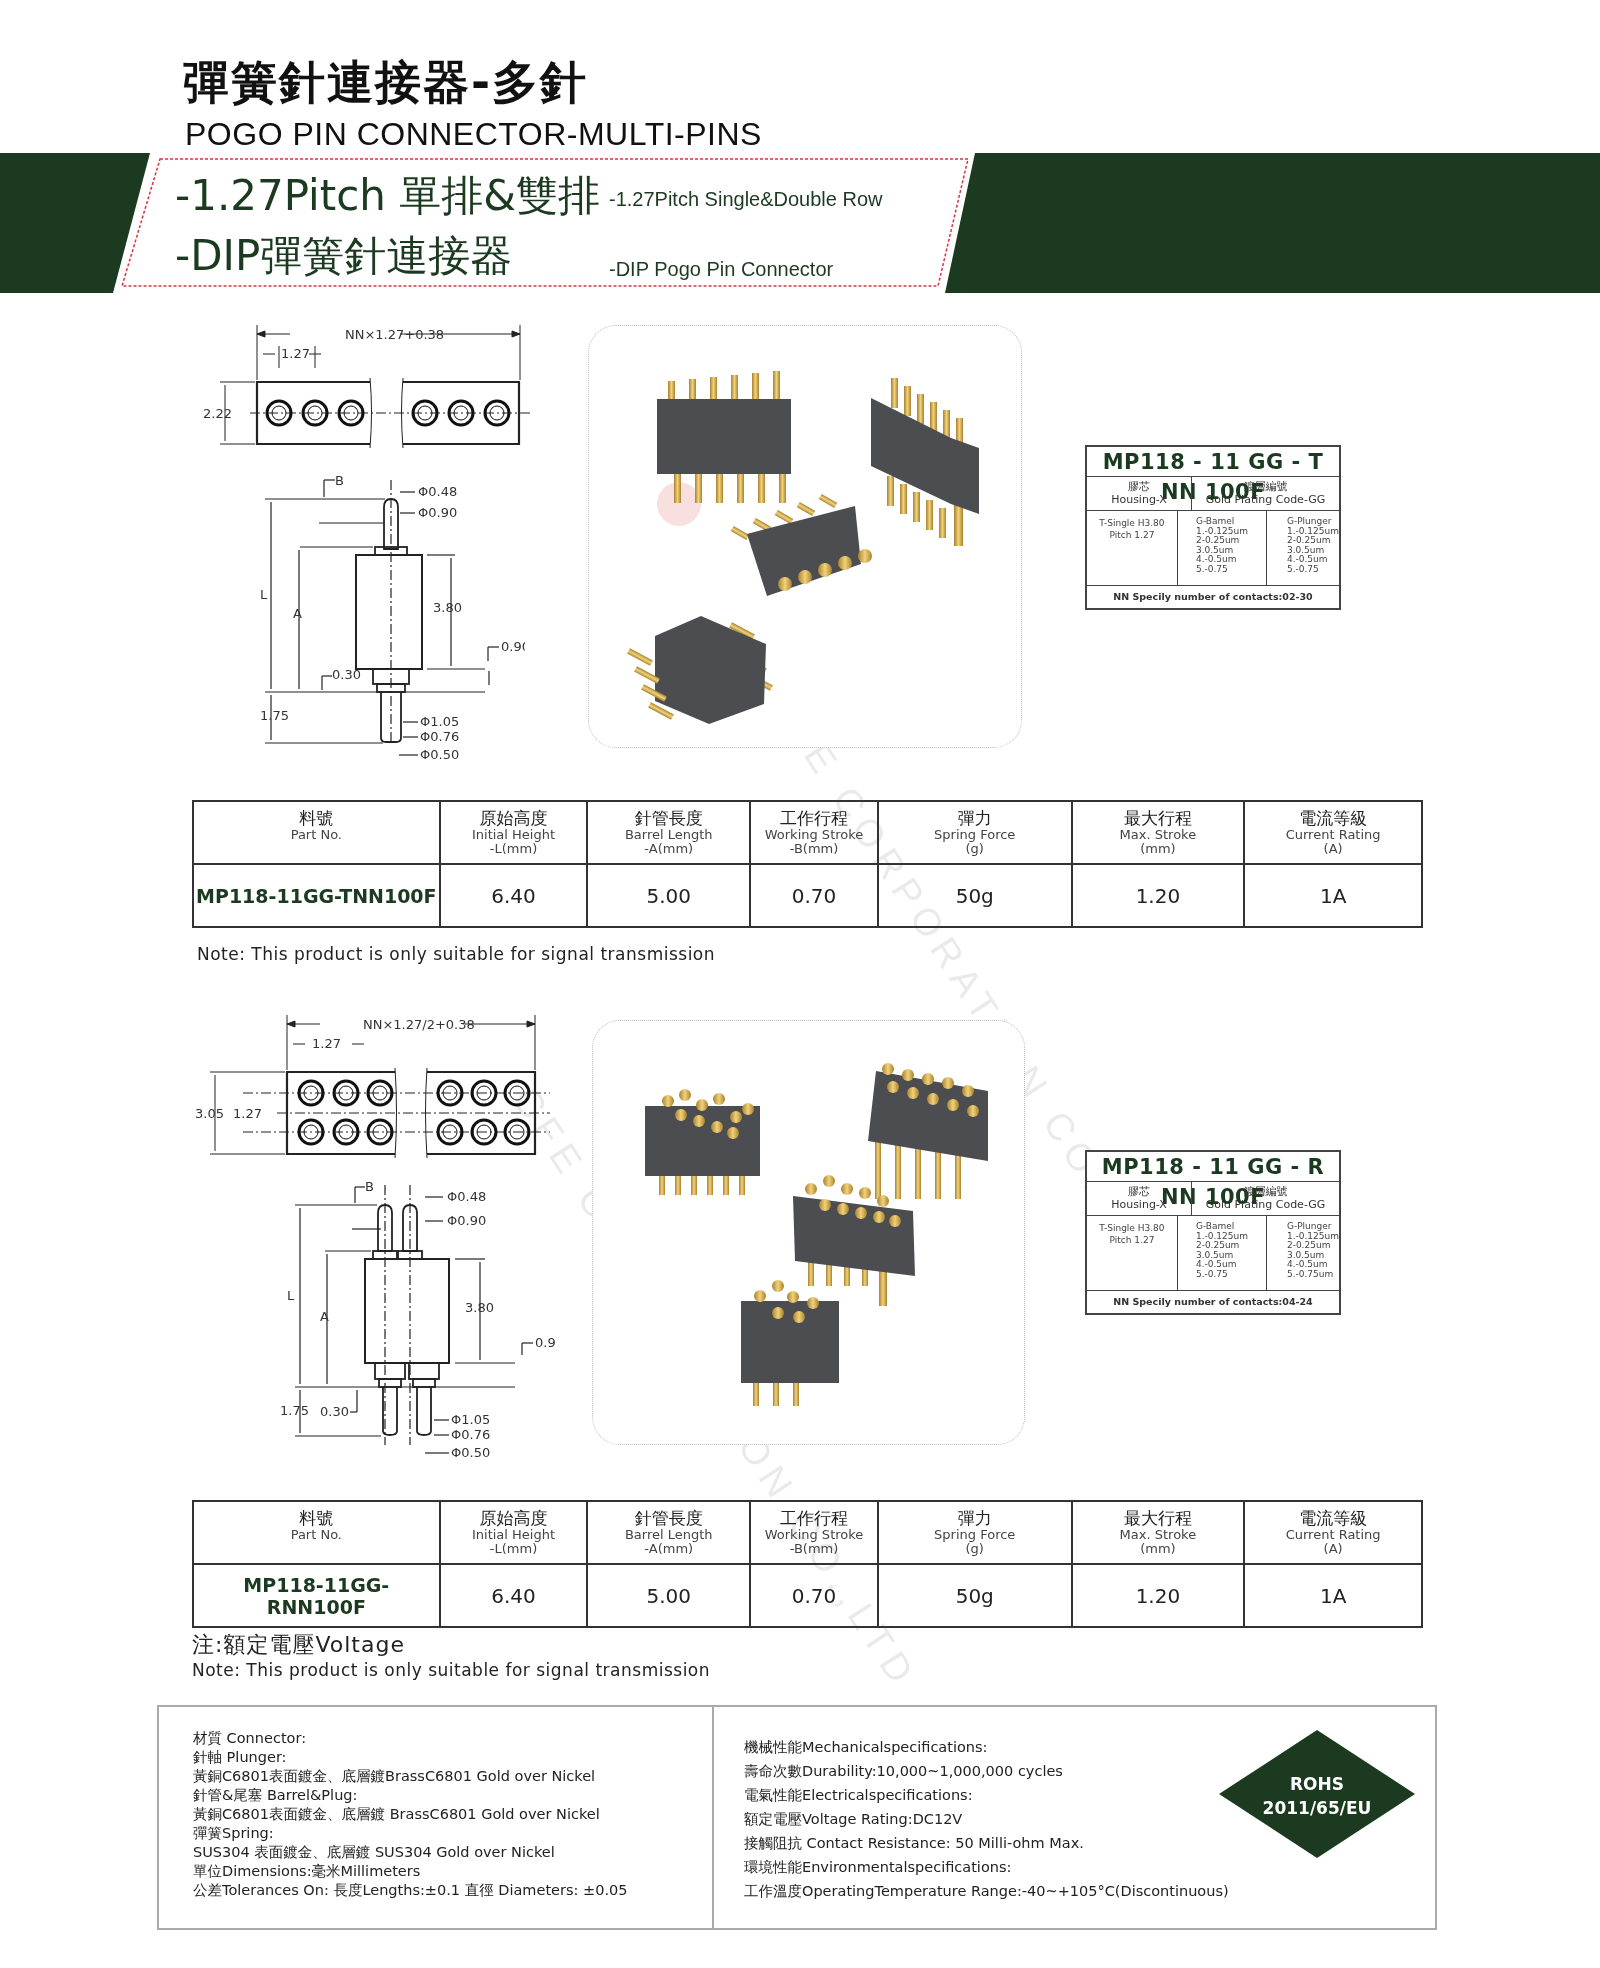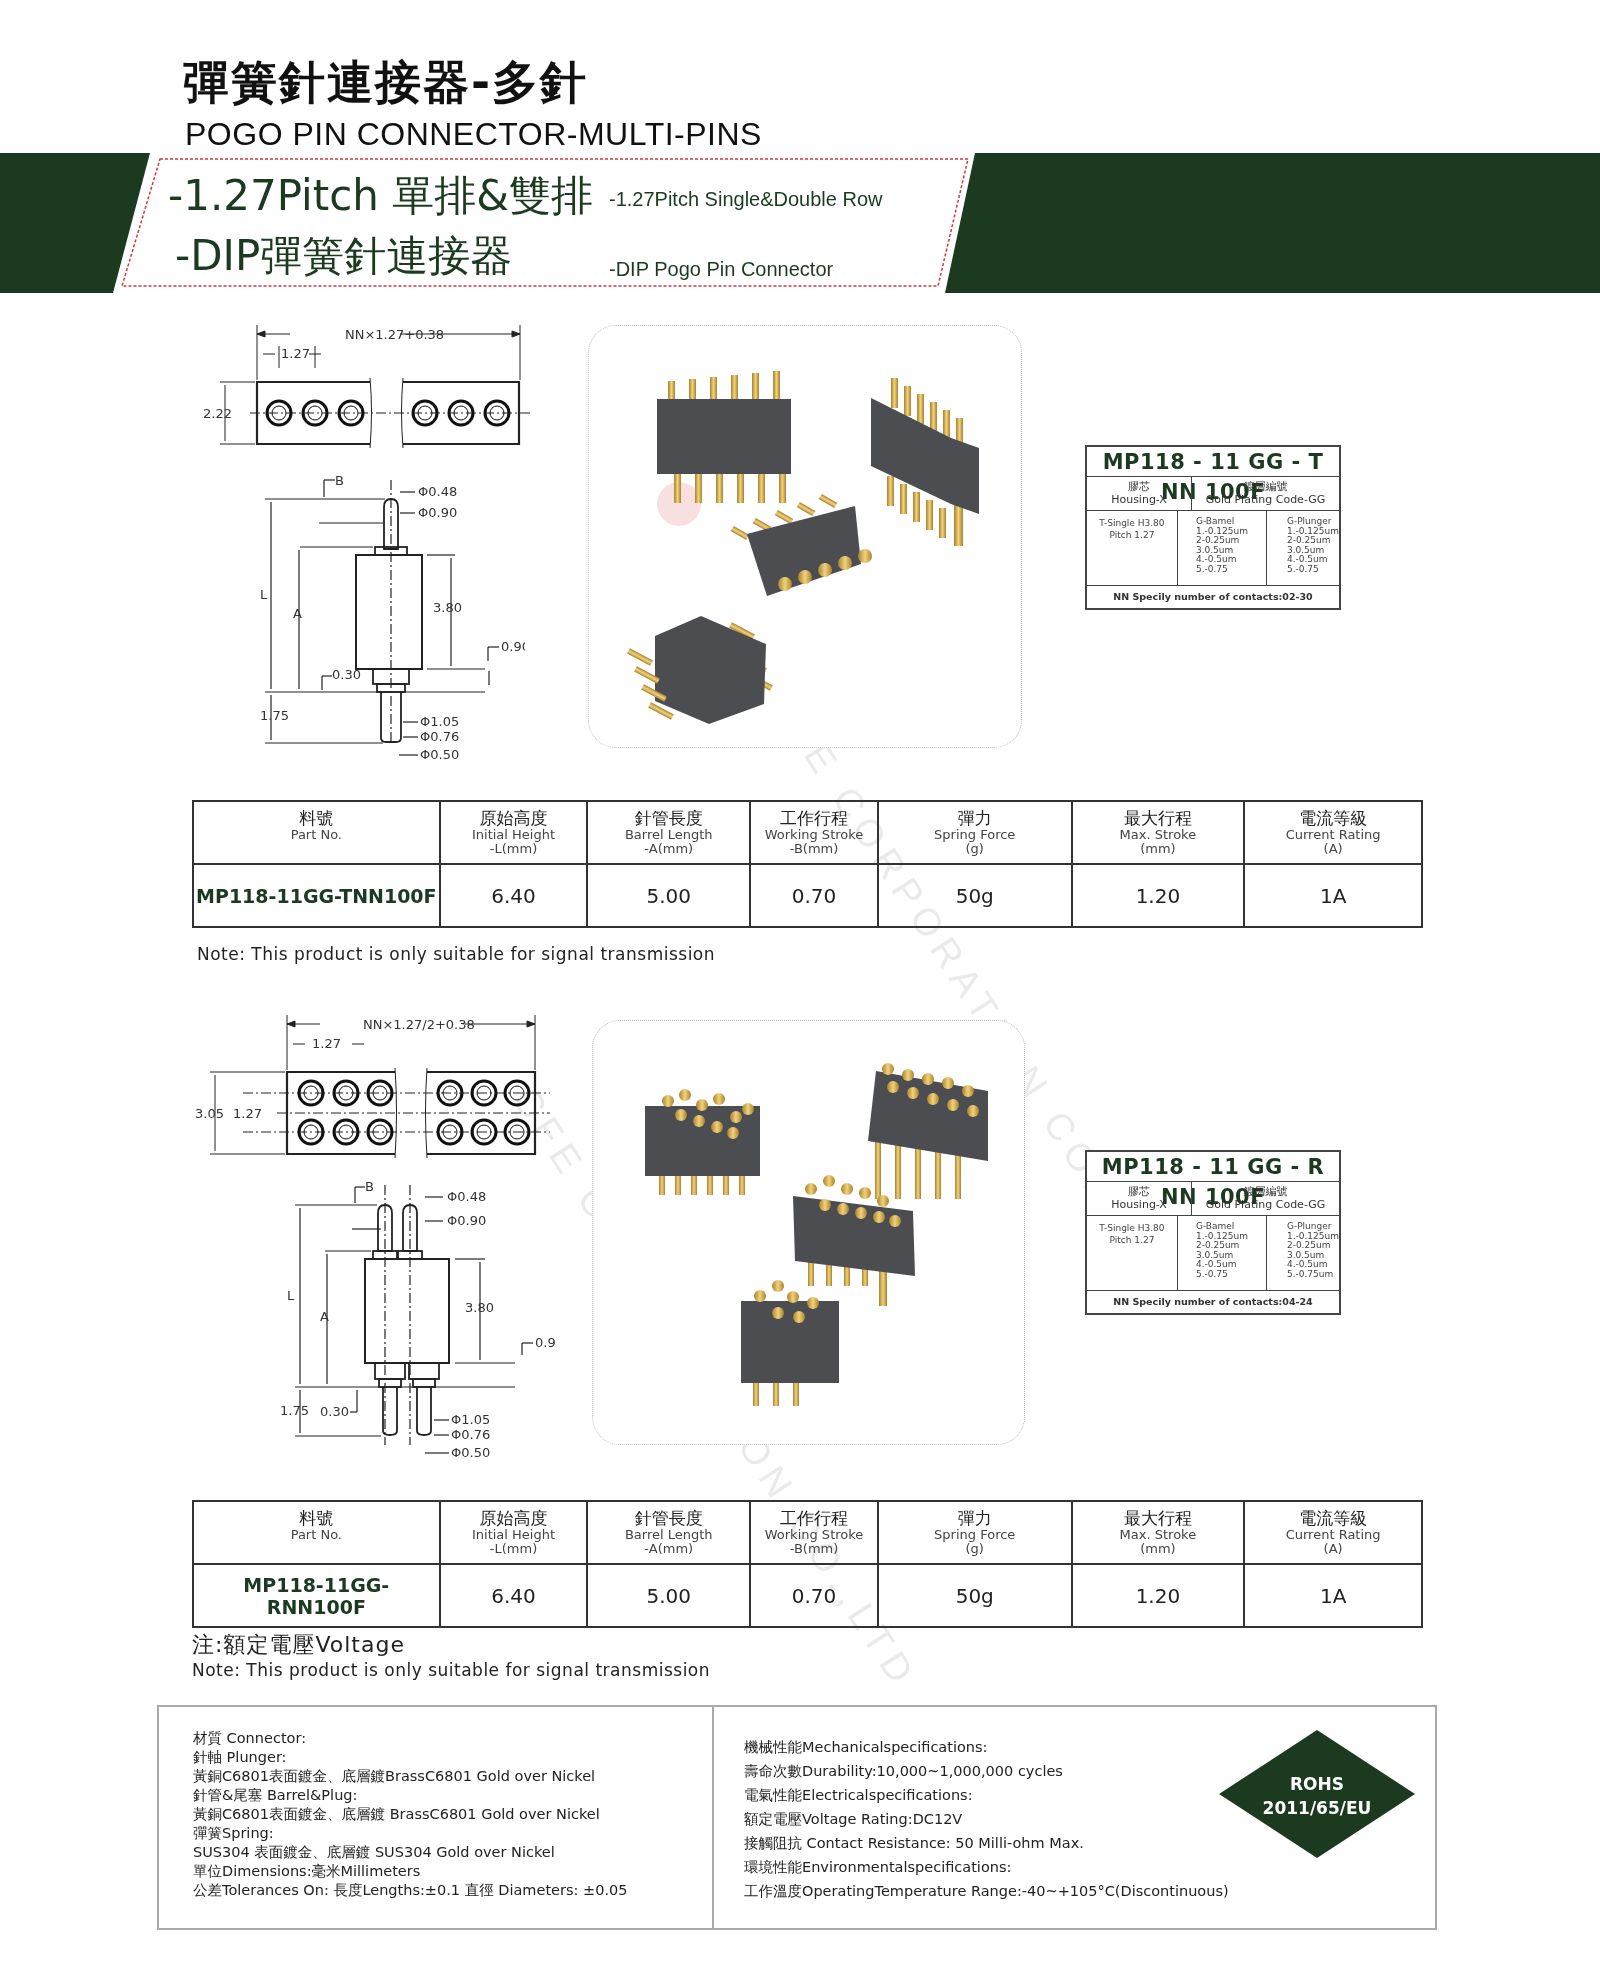--- a/index.html
+++ b/index.html
@@ -6,21 +6,21 @@
   html, body { width: 1600px; height: 1968px; background: #ffffff; overflow: hidden; }
   body { position: relative; font-family: "DejaVu Sans", "Liberation Sans", sans-serif; color: #222; }
   .abs { position: absolute; }
 
   
   .title-cn { left: 183px; top: 52px; font-size: 46px; font-weight: bold; color: #111; letter-spacing: 2px; }
   .title-en { left: 185px; top: 116px; font-size: 32px; color: #111; letter-spacing: 0.5px; font-family: "Liberation Sans", sans-serif; }
 
   .band { top: 153px; height: 140px; width: 1600px; left: 0; }
   .band svg { display: block; }
-  .sub1-cn { left: 168px; top: 168px; font-size: 42px; color: #1b3a1f; font-family: "DejaVu Sans", sans-serif; }
+  .sub1-cn { left: 175px; top: 168px; font-size: 42px; color: #1b3a1f; font-family: "DejaVu Sans", sans-serif; }
   .sub1-en { left: 609px; top: 188px; font-size: 20px; color: #1b3a1f; font-family: "Liberation Sans", sans-serif; }
   .sub2-cn { left: 175px; top: 228px; font-size: 42px; color: #1b3a1f; }
   .sub2-en { left: 609px; top: 258px; font-size: 20px; color: #1b3a1f; font-family: "Liberation Sans", sans-serif; }
 
   
   .drawing { position: absolute; }
   .drawing svg text { font-family: "DejaVu Sans", sans-serif; font-size: 13px; fill: #333; }
 
   
   .photo { position: absolute; border: 1.5px dotted #bbb; border-radius: 28px; background: #fff; overflow: hidden; }

